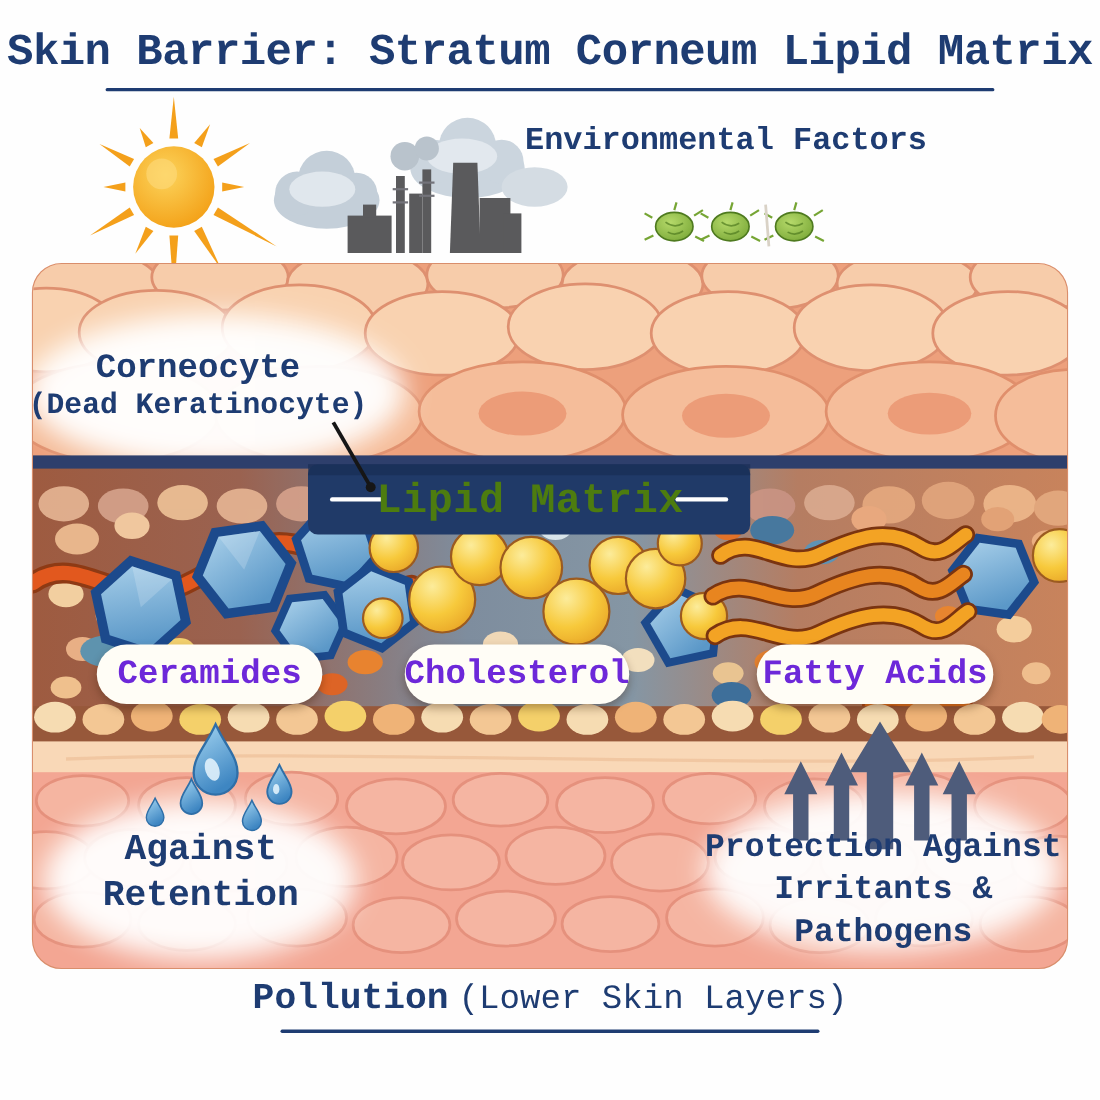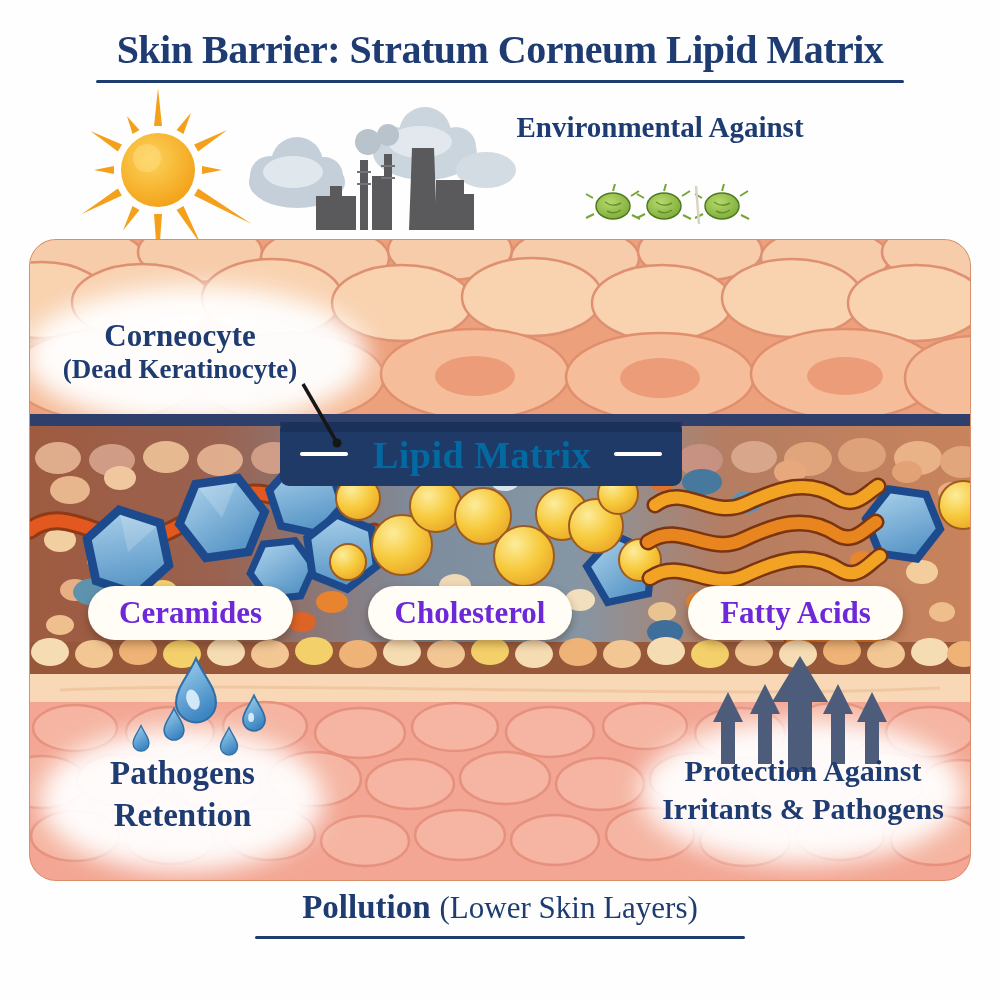--- a/index.html
+++ b/index.html
@@ -1,29 +1,29 @@
 <!DOCTYPE html>
 <html><head>
 <meta charset="utf-8">
 <style>
   html,body{margin:0;padding:0;background:#ffffff;}
   #stage{position:relative;width:1000px;height:1000px;background:#fefefe;overflow:hidden;
-         font-family:Liberation Serif, serif;}
+         font-family:Liberation Mono, monospace;}
   #art{position:absolute;left:0;top:0;z-index:1;}
   .txt{position:absolute;z-index:2;color:#1e3c72;}
   #title{left:0;top:26px;width:1000px;text-align:center;font-size:40px;font-weight:700;letter-spacing:-0.5px;}
   #title-underline{position:absolute;z-index:2;left:96px;top:80px;width:808px;height:3px;background:#1e3c72;border-radius:2px;}
   .env-line{left:460px;width:400px;text-align:center;font-weight:700;}
   #env1{top:111px;font-size:29px;}
   #env2{top:147px;font-size:29px;}
   #corneo{left:20px;top:318px;width:320px;text-align:center;line-height:1.15;}
   #corneo .l1{font-size:31px;font-weight:700;}
   #corneo .l2{font-size:27px;font-weight:700;}
   #banner-text{left:282px;top:424px;width:400px;height:62px;display:flex;align-items:center;justify-content:center;
-               color:#0369a1;font-size:38px;font-weight:700;letter-spacing:0.5px;}
+               color:#4d7c0f;font-size:38px;font-weight:700;letter-spacing:0.5px;}
   .pill{position:absolute;z-index:2;top:586px;height:54px;background:#fffdf6;border-radius:28px;
         box-shadow:0 4px 8px rgba(60,30,10,.35);display:flex;align-items:center;justify-content:center;
         font-size:31px;font-weight:700;color:#6d28d9;}
   #pill-ceramides{left:88px;width:205px;}
   #pill-cholesterol{left:368px;width:204px;}
   #pill-fattyacids{left:688px;width:215px;}
   .benefit{line-height:1.28;text-align:center;font-weight:700;}
   #moisture{left:50px;top:752px;width:265px;font-size:33px;}
   #protection{left:638px;top:752px;width:330px;font-size:30px;}
   #footer{left:0;top:889px;width:1000px;text-align:center;font-size:33px;}
@@ -466,35 +466,35 @@
     <g>
       <line x1="303" y1="384" x2="336" y2="441" stroke="#161616" stroke-width="3.5"></line>
       <circle cx="337" cy="443" r="4.5" fill="#161616"></circle>
     </g>
   </g>
 </svg>
 
 <div id="title" class="txt">Skin Barrier: Stratum Corneum Lipid Matrix</div>
 <div id="title-underline"></div>
 
-<div id="env1" class="txt env-line">Environmental Against</div>
+<div id="env1" class="txt env-line">Environmental Factors</div>
 
 <div id="corneo" class="txt">
   <div class="l1">Corneocyte</div>
   <div class="l2">(Dead Keratinocyte)</div>
 </div>
 
 <div id="banner-text" class="txt">Lipid Matrix</div>
 
 <div id="pill-ceramides" class="pill">Ceramides</div>
 <div id="pill-cholesterol" class="pill">Cholesterol</div>
 <div id="pill-fattyacids" class="pill">Fatty Acids</div>
 
 <div id="moisture" class="txt benefit">
-  <div>Pathogens</div>
+  <div>Against</div>
   <div>Retention</div>
 </div>
 
 <div id="protection" class="txt benefit">
   <div>Protection Against</div>
   <div>Irritants &amp; Pathogens</div>
 </div>
 
 <div id="footer" class="txt">
   <span class="b">Pollution</span><span class="r">(Lower Skin Layers)</span>

